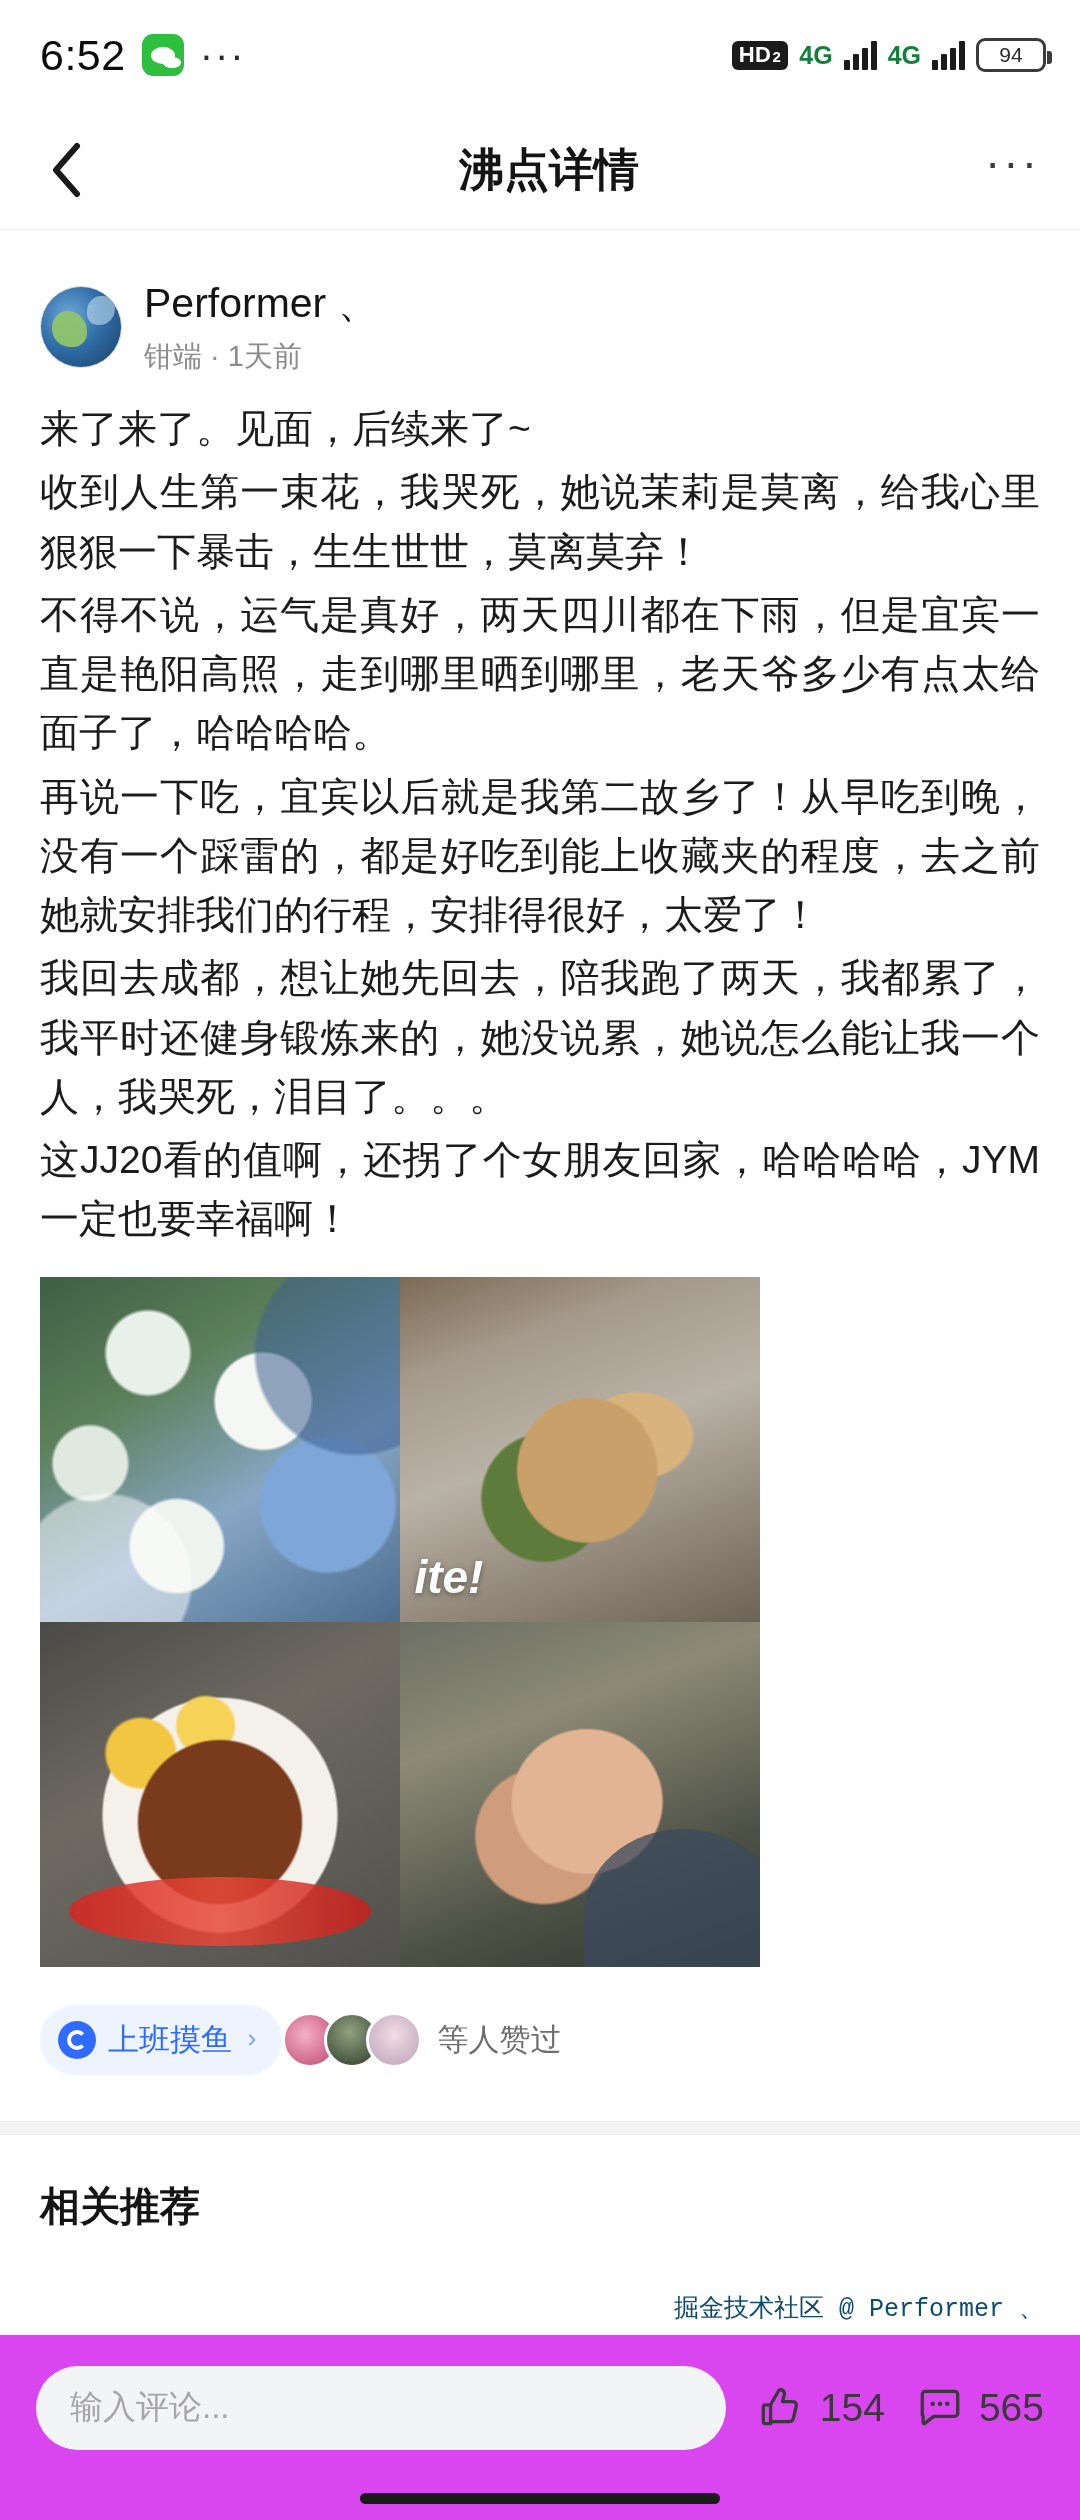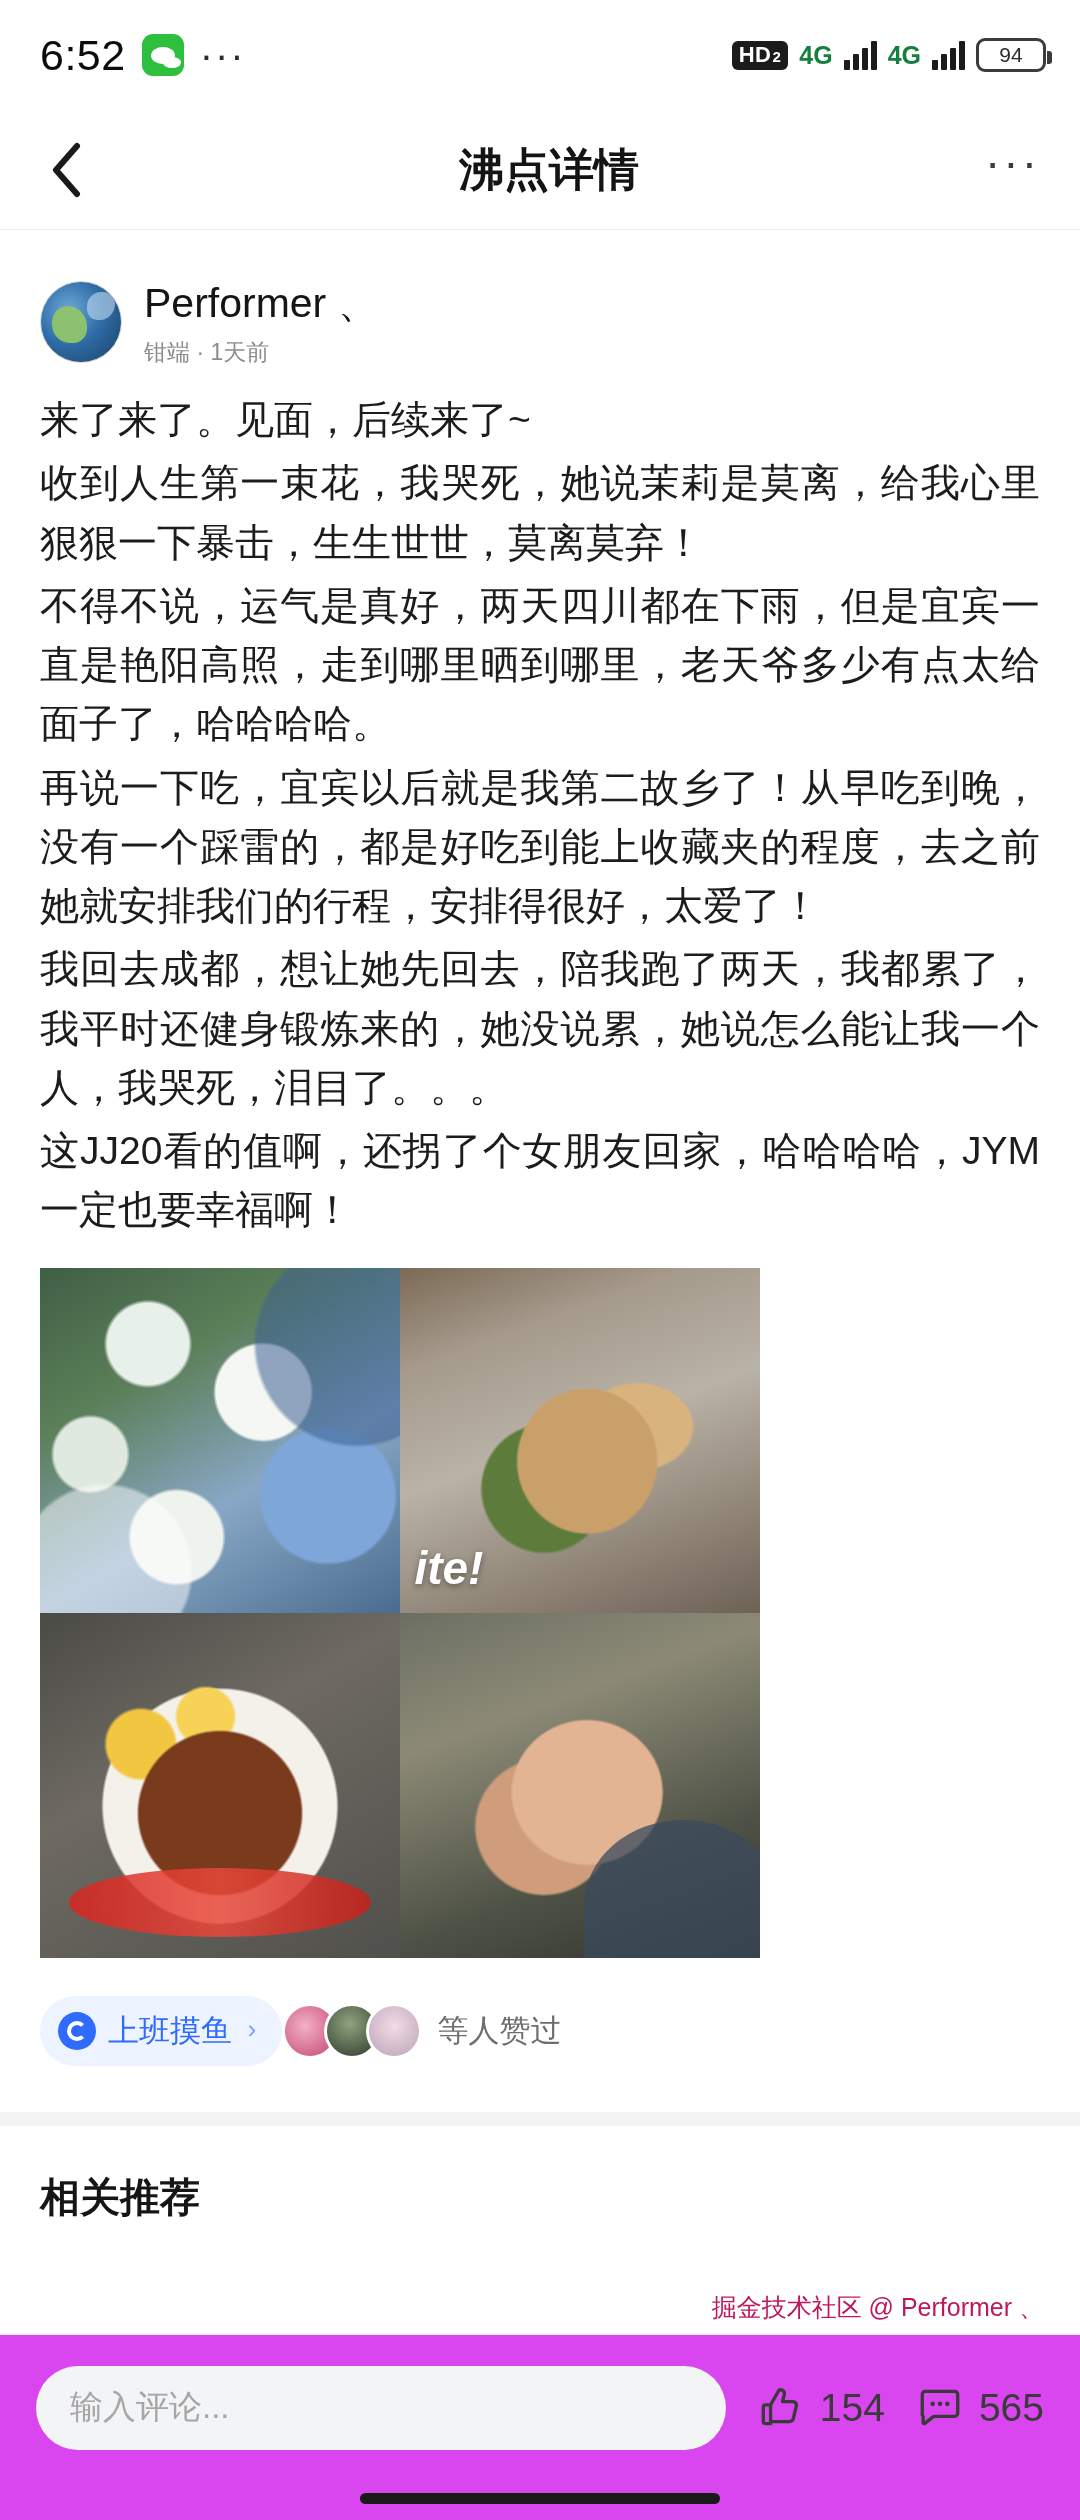--- a/index.html
+++ b/index.html
@@ -105,21 +105,21 @@
     width: 44%; height: 46%; border-radius: 48% 60% 42% 55%;
     background: #8fc46b; opacity: .95;
   }
   .avatar::after {
     content: ""; position: absolute; right: 8%; top: 12%;
     width: 34%; height: 36%; border-radius: 55% 45% 60% 40%;
     background: #cfe6f5; opacity: .55;
   }
   .author-meta { display: flex; flex-direction: column; gap: 6px; }
   .author-name { font-size: 41px; color: #151515; }
-  .author-sub { font-size: 23px; color: #8c8c8c; }
+  .author-sub { font-size: 29px; color: #8c8c8c; }
 
   .post-body { padding-top: 12px; }
   .post-body p {
     font-size: 39px;
     line-height: 1.52;
     color: #1c1c1c;
     margin-bottom: 4px;
     text-align: justify;
   }
 
@@ -242,21 +242,21 @@
   }
   .comment-input {
     flex: 1; height: 84px; background: #f3f4f6; border-radius: 42px;
     display: flex; align-items: center; padding: 0 34px;
     font-size: 33px; color: #a6a6a6;
   }
   .action { display: flex; align-items: center; gap: 14px; }
   .action-count { font-size: 39px; color: #3a3a3a; }
   .watermark {
     position: absolute; right: 36px; bottom: 196px;
-    font-size: 25px; color: #be185d;
+    font-size: 25px; color: #0c4a6e; font-family: Liberation Mono, monospace;
   }
   .home-indicator {
     position: absolute; left: 50%; transform: translateX(-50%);
     bottom: 16px; width: 360px; height: 11px;
     background: #1a1a1a; border-radius: 6px;
   }
 </style>
 </head>
 <body>
 

